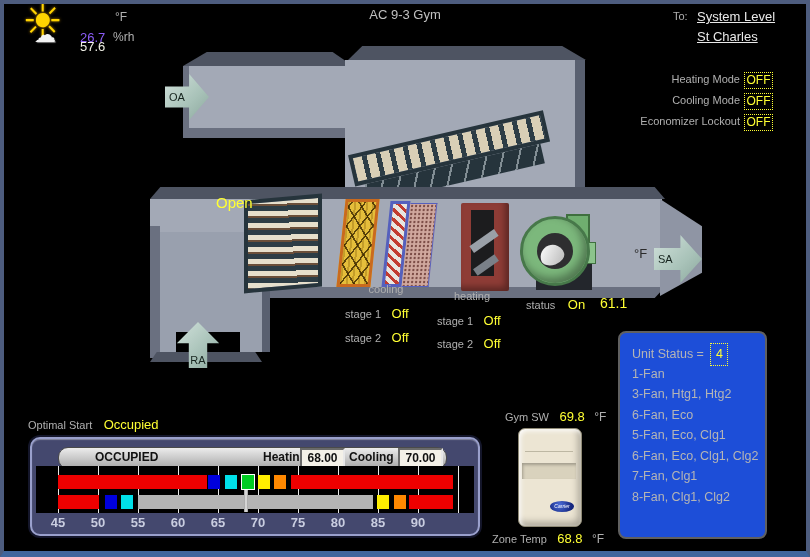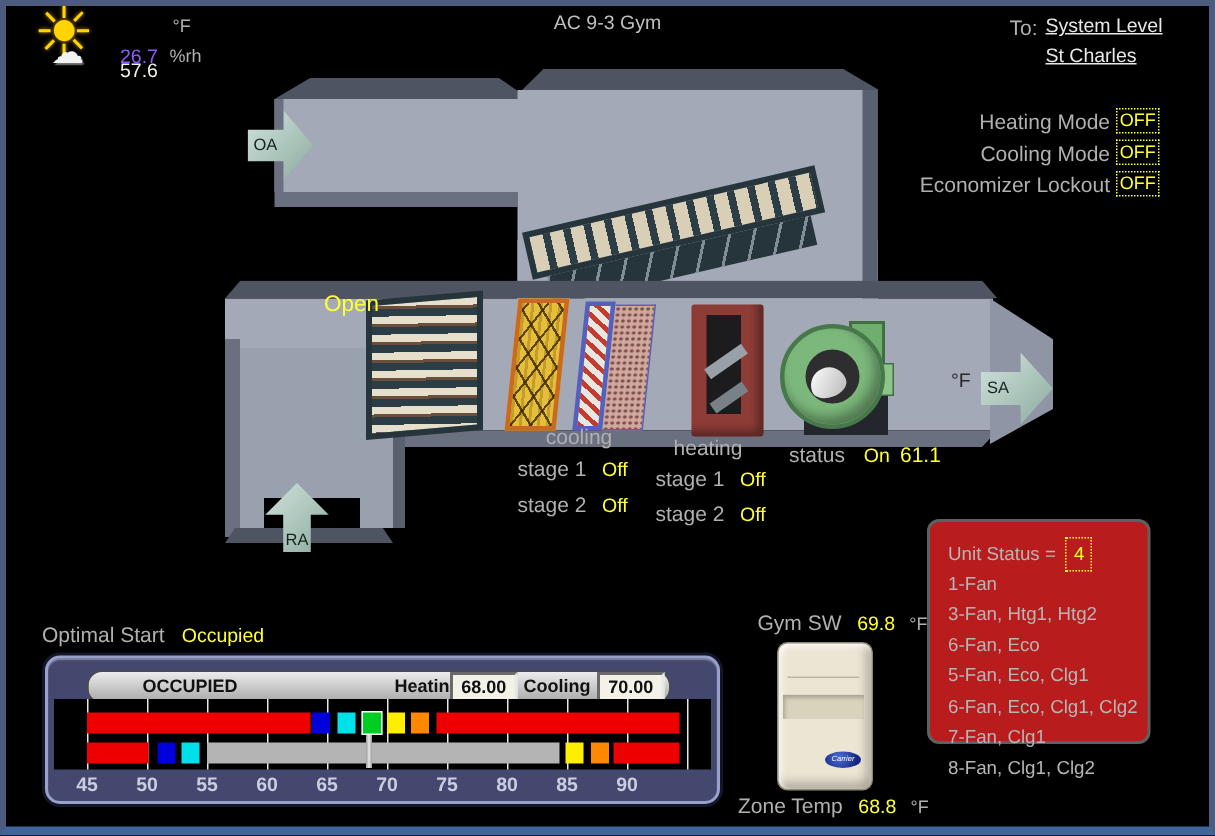--- a/index.html
+++ b/index.html
@@ -5,21 +5,21 @@
   html,body{margin:0;padding:0;background:#1a1a1a;}
   #screen{
     position:relative;width:810px;height:557px;background:#000;
     font-family:"Liberation Sans",sans-serif;overflow:hidden;
   }
   #screen::after{
     content:"";position:absolute;inset:0;pointer-events:none;z-index:60;
     border:4px solid #4d5c7e;border-bottom:6px solid #40659c;
   }
   .abs{position:absolute;}
-  .lbl{color:#b0b0b0;font-size:14px;}
+  .lbl{color:#b0b0b0;font-size:11px;}
   .val{color:#ffff33;font-size:13px;margin-top:48px;}
   
   #sun{left:22px;top:-2px;font-size:46px;color:#ffd400;line-height:1;text-shadow:0 0 3px #c89000;}
   #cloud{left:34px;top:24px;font-size:22px;color:#f2f2f2;line-height:1;text-shadow:1px 1px 1px #777;}
   #oat-val{left:80px;top:11px;color:#f0f0e6;}
   #oat-unit{left:115px;top:10px;font-size:12px;}
   #rh-val{left:80px;top:30px;color:#8b5cf6;}
   #rh-unit{left:113px;top:30px;font-size:12px;}
   #page-title{left:0;top:7px;width:810px;text-align:center;color:#c0c0c0;font-size:13px;}
   #to-label{left:673px;top:10px;}
@@ -39,21 +39,21 @@
     background:linear-gradient(135deg,#d2e2dc 0%,#a8c2b8 60%,#8aa69c 100%);
     filter:drop-shadow(2px 2px 1px rgba(0,0,0,.55));
     color:#16241e;font-size:11px;display:flex;align-items:center;
   }
   .arrow-right{clip-path:polygon(0 28%,55% 28%,55% 2%,100% 50%,55% 98%,55% 72%,0 72%);padding-left:4px;}
   .arrow-up{clip-path:polygon(30% 100%,30% 46%,4% 46%,50% 0,96% 46%,70% 46%,70% 100%);justify-content:center;align-items:flex-end;padding-bottom:2px;}
   
   #mix-damper,#ret-damper-inner{border:4px solid #26343c;}
   
   #unit-panel{
-    left:618px;top:346px;width:149px;height:150px;background:#b91c1c;
+    left:618px;top:331px;width:149px;height:208px;background:#1d4ed8;
     border:2px solid #606060;border-radius:8px;box-shadow:2px 3px 4px rgba(0,0,0,.7);
     box-sizing:border-box;padding:10px 0 0 12px;
   }
   .us-row{font-size:12.5px;color:#b5b5b5;height:20.5px;line-height:20.5px;}
   #unit-status-val{
     display:inline-block;border:1px dotted #ffff33;color:#ffff33;min-width:12px;
     text-align:center;padding:0 2px;margin-left:3px;cursor:pointer;
   }
   
   #sched-panel{

